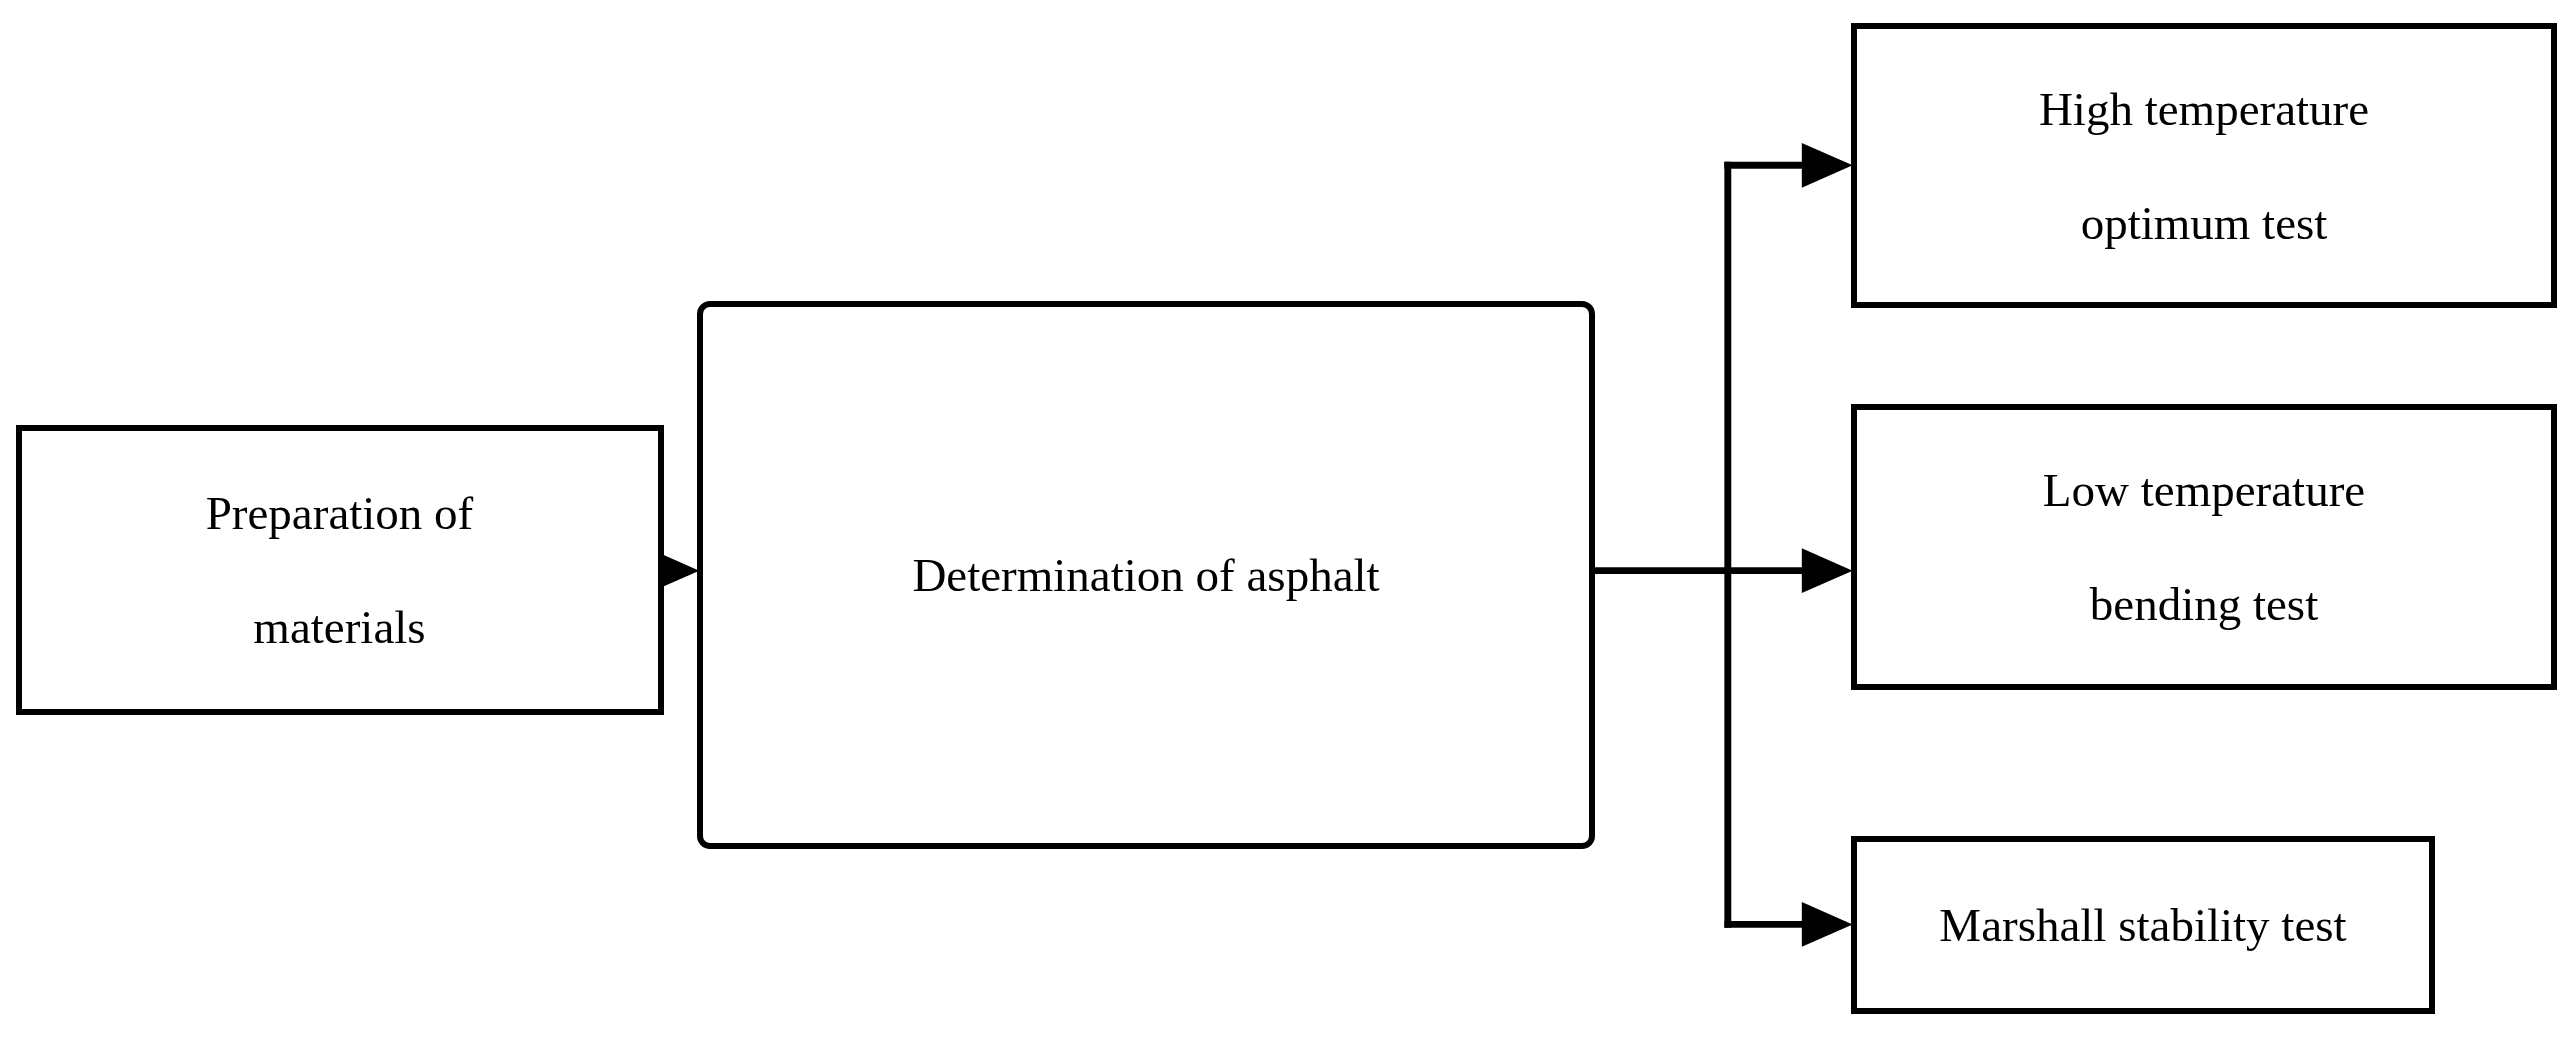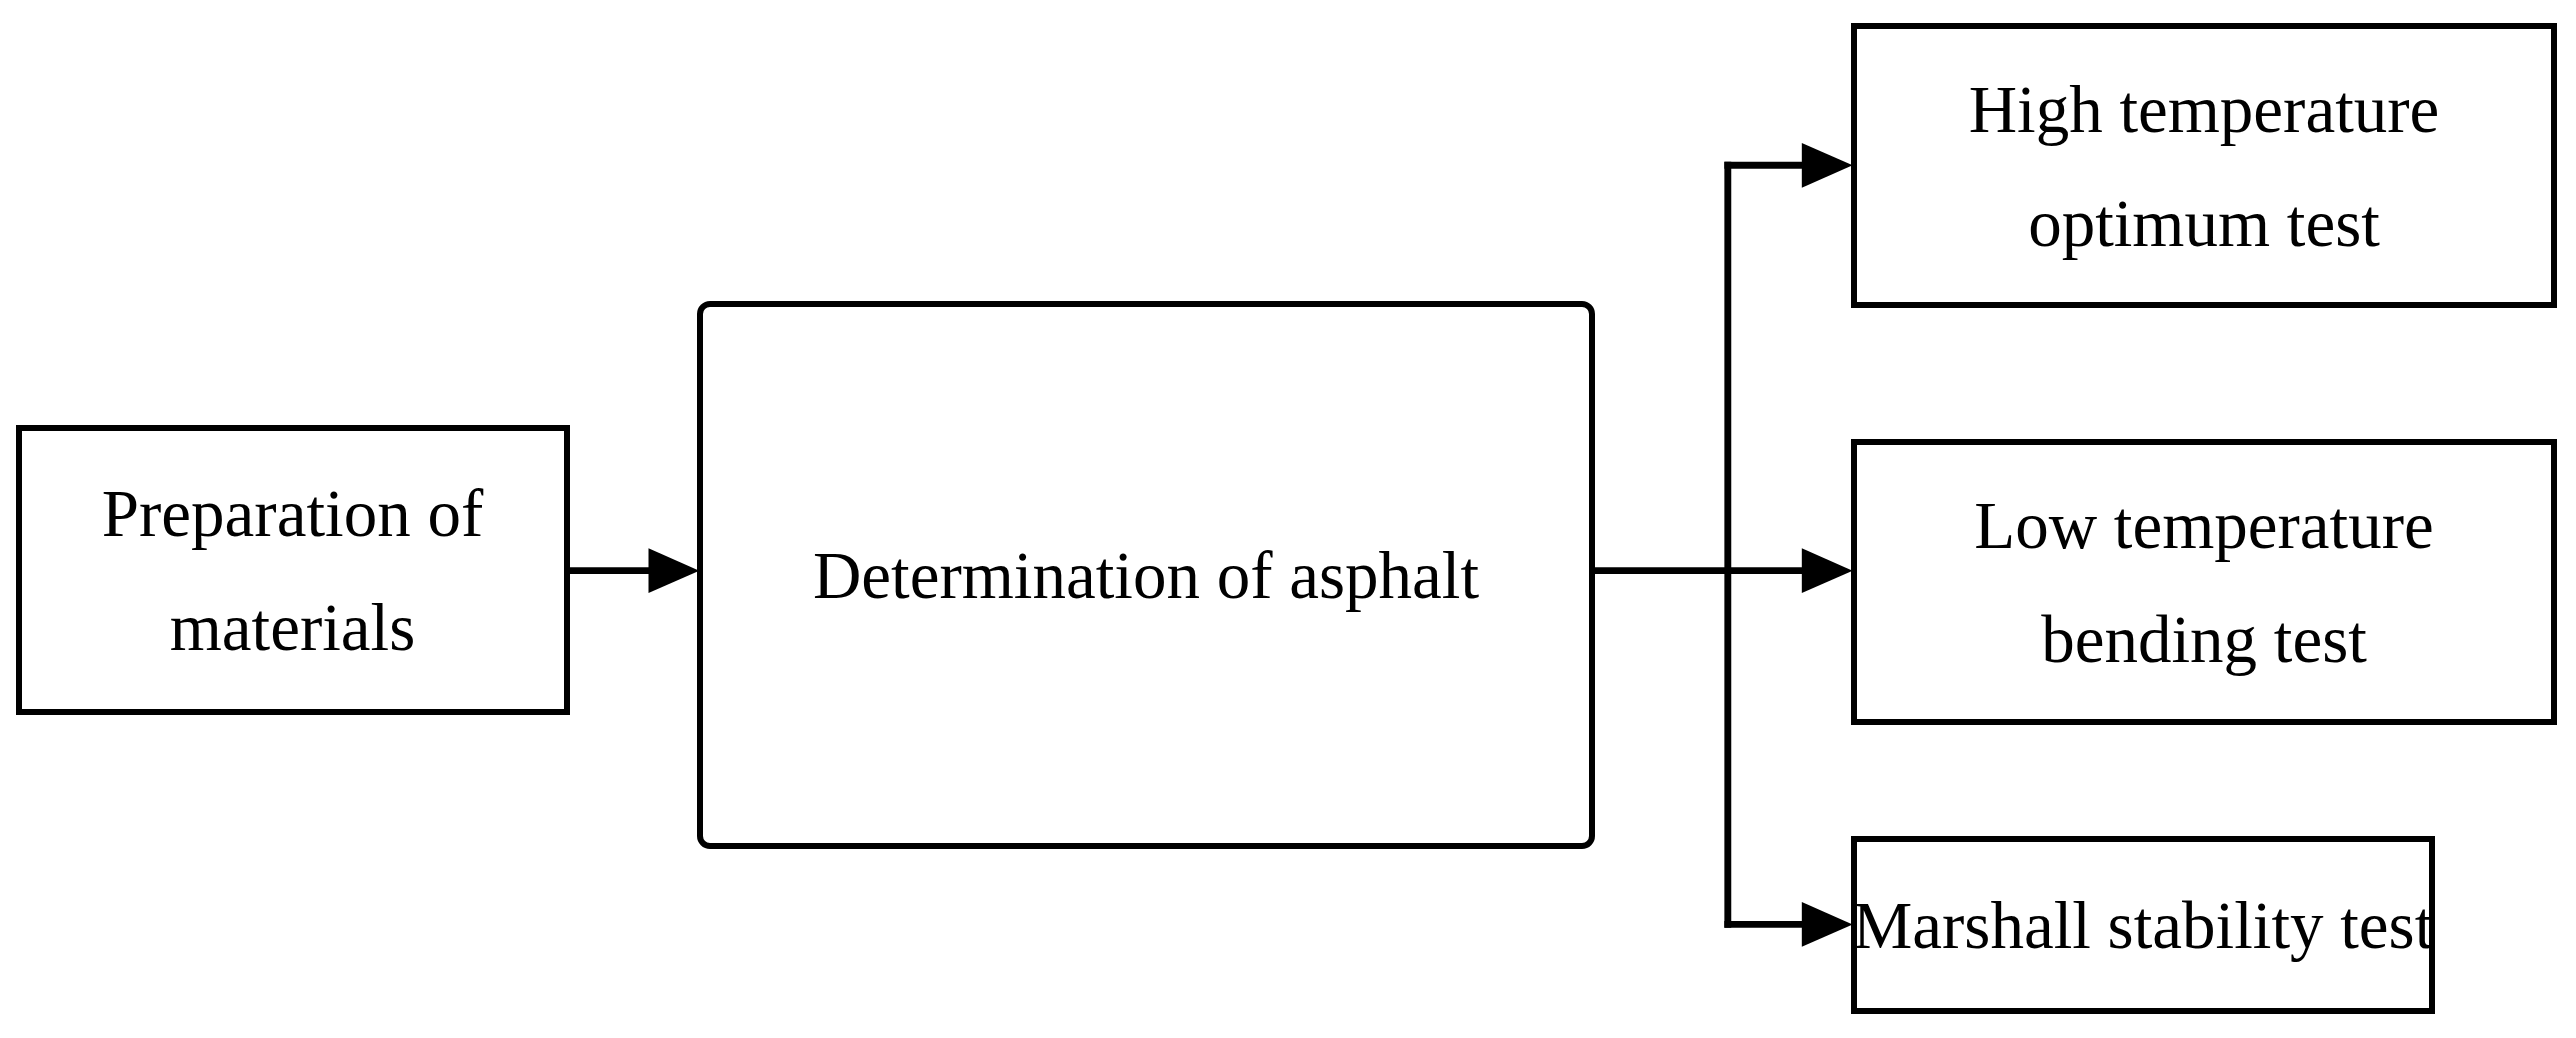--- a/index.html
+++ b/index.html
@@ -35,29 +35,29 @@
   .node {
     position: absolute;
     box-sizing: border-box;
     border: 6px solid #000000;
     background: #ffffff;
     display: flex;
     flex-direction: column;
     justify-content: center;
     align-items: center;
     text-align: center;
-    font-size: 67px;
+    font-size: 47px;
     line-height: 114px;
     white-space: nowrap;
   }
   .node .line { display: block; }
-  #node-preparation   { left: 15.5px;   top: 425px; width: 554px;  height: 290px; }
+  #node-preparation   { left: 15.5px;   top: 425px; width: 648px;  height: 290px; }
   #node-determination { left: 697px;  top: 301px; width: 898px; height: 548px; border-radius: 13px; }
   #node-high-temp     { left: 1851px; top: 23px;  width: 706px;  height: 285px; }
-  #node-low-temp      { left: 1851px; top: 439px; width: 706px;  height: 286px; }
+  #node-low-temp      { left: 1851px; top: 404px; width: 706px;  height: 286px; }
   #node-marshall      { left: 1851px; top: 836px; width: 584px;  height: 178px; }
 </style>
 </head>
 <body>
 
 <div id="canvas">
 
   <svg id="connector-layer" width="2576" height="1038" viewBox="0 0 2992 1206" xmlns="http://www.w3.org/2000/svg">
 
     <g>

